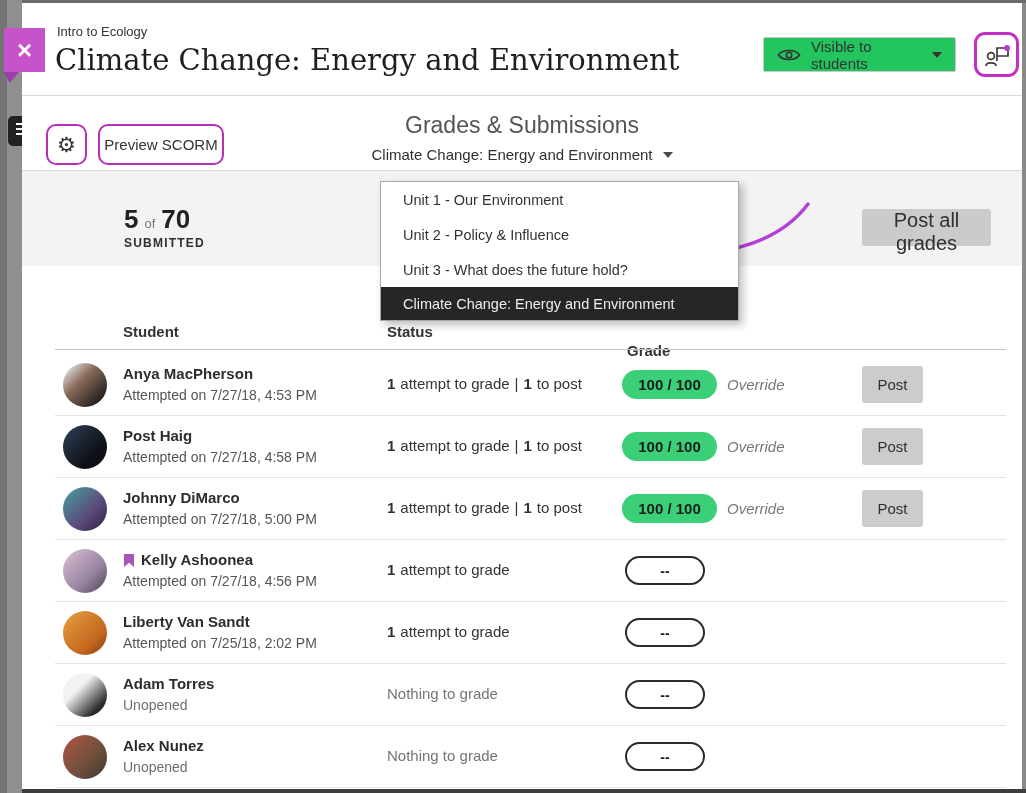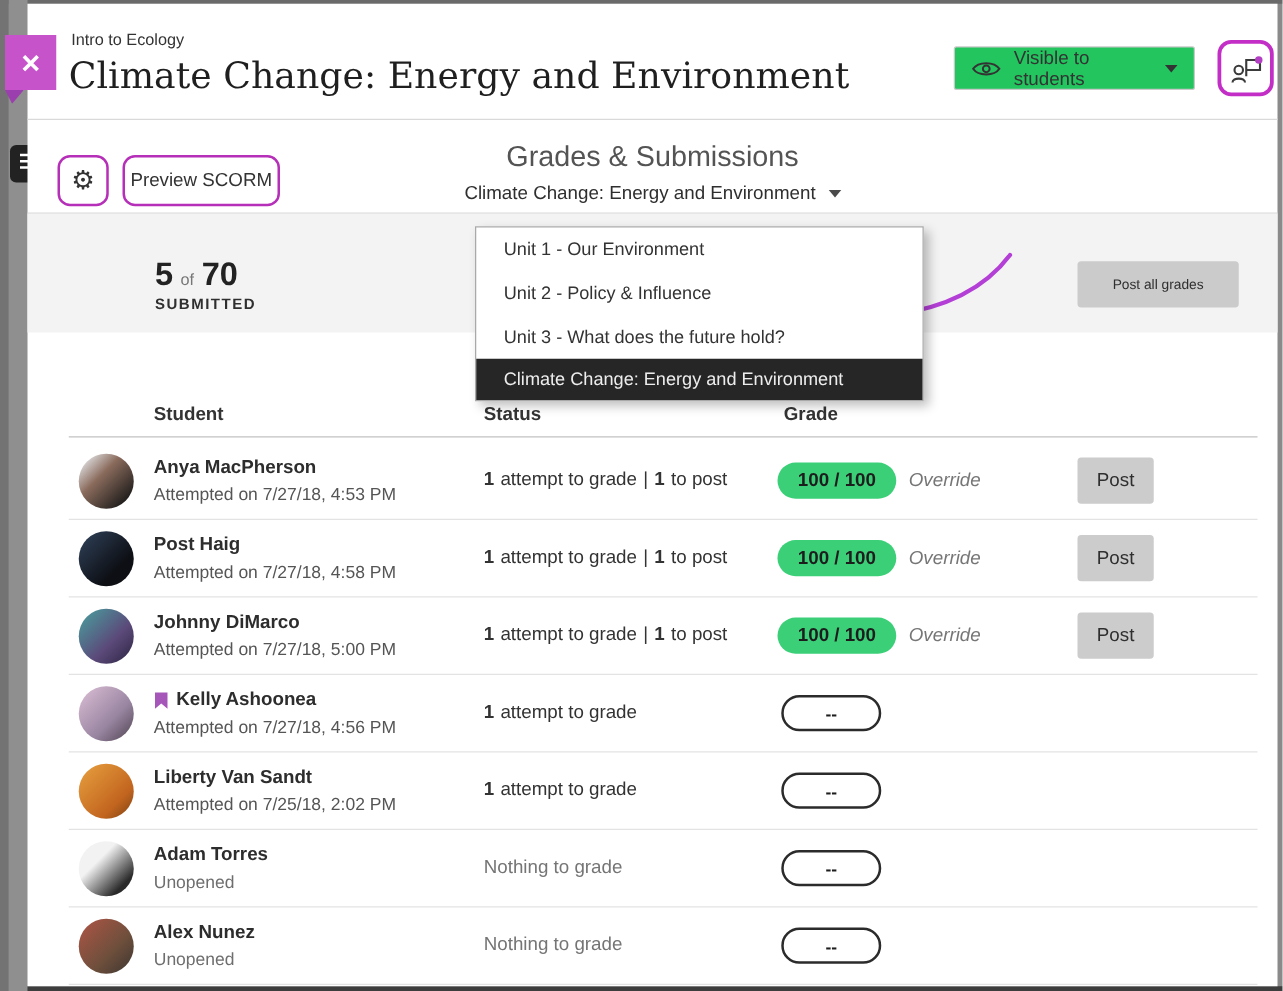--- a/index.html
+++ b/index.html
@@ -48,33 +48,33 @@
   .annot-arrow { position:absolute; left:668px; top:102px; z-index:5; pointer-events:none; }
 
   
   .stats-band { position:absolute; left:0; top:168px; width:1000px; height:95px; background:#f3f3f3; }
   .stats { position:absolute; left:102px; top:33px; }
   .stats-line { display:flex; align-items:baseline; gap:6px; }
   .stat-num { font-size:26px; font-weight:700; color:#222; }
   .stat-of  { font-size:13px; color:#777; }
   .stat-sub { margin-top:1px; font-size:12px; letter-spacing:1.2px; font-weight:600; color:#2f2f2f; }
   .post-all-btn { position:absolute; left:840px; top:38px; width:129px; height:37px; background:#cbcbcb; border:none; border-radius:3px;
-                  font-size:11px; color:#2f2f2f; font-family:"Liberation Sans", sans-serif; cursor:pointer; }
+                  font-size:20px; color:#2f2f2f; font-family:"Liberation Sans", sans-serif; cursor:pointer; }
 
   
   .dropdown { position:absolute; left:358px; top:178px; width:359px; background:#fff; border:1px solid #a9a9a9; z-index:6;
               box-shadow:4px 4px 8px rgba(0,0,0,0.25); }
   .dd-item { height:35px; display:flex; align-items:center; padding-left:22px; font-size:14.5px; color:#333; cursor:pointer; }
   .dd-item.selected { height:33px; background:#262626; color:#ededed; }
 
   
   .table-head { position:absolute; top:320px; left:0; width:1000px; height:27px; font-size:15px; font-weight:700; color:#333; }
   .th-student { position:absolute; left:101px; }
   .th-status  { position:absolute; left:365px; }
-  .th-grade   { position:absolute; left:605px; }
+  .th-grade   { position:absolute; left:605px;margin-top:19px; }
   .head-line  { position:absolute; left:33px; top:346px; width:951px; height:1px; background:#c2c2c2; }
 
   .rows { position:absolute; left:0; top:351px; width:994px; }
   .row { position:relative; height:62px; }
   .row-line { position:absolute; left:33px; bottom:0; width:951px; height:1px; background:#e3e3e3; }
   .avatar { position:absolute; left:41px; top:9px; width:44px; height:44px; border-radius:50%; }
   .av1 { background:linear-gradient(135deg,#d8d5d6 12%,#8a6b5c 40%,#23201e 85%); }
   .av2 { background:linear-gradient(135deg,#31435c, #0d0f14 70%); }
   .av3 { background:linear-gradient(135deg,#49a3a0,#5b4a7a 60%,#2c2340); }
   .av4 { background:linear-gradient(135deg,#ddc0d6,#9a86a2 60%,#4e4350); }

